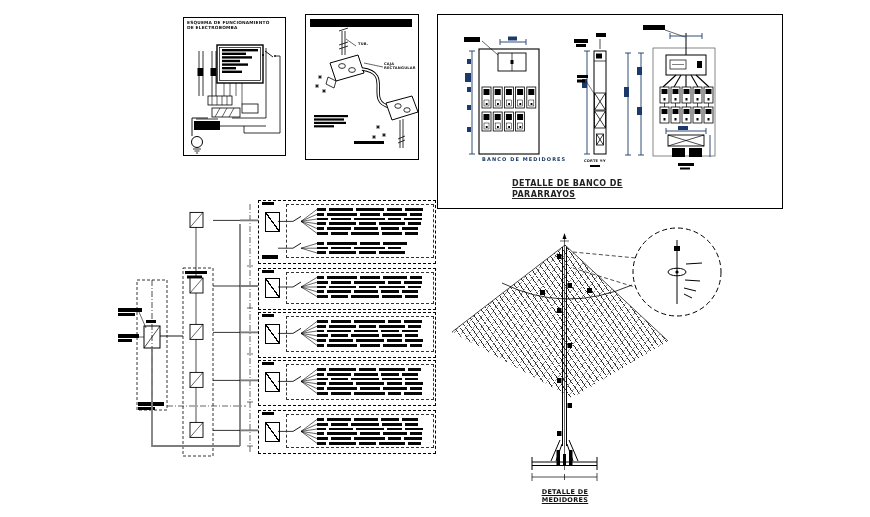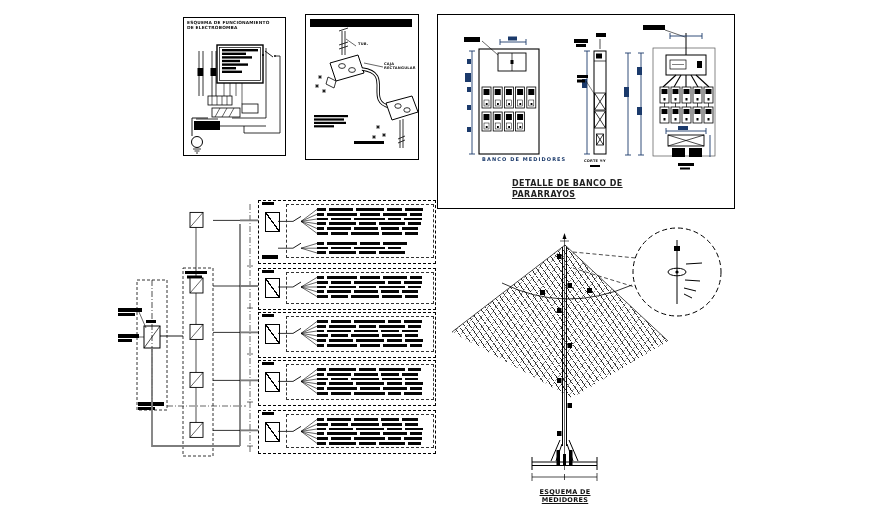--- a/index.html
+++ b/index.html
@@ -166,21 +166,21 @@
           <rect x="8" y="110.2" width="20" height="2.2"></rect>
         <rect x="48" y="126" width="30" height="3"></rect>
       </g>
       <line x1="50" y1="31" x2="40" y2="24" stroke="#000" stroke-width=".6"></line>
       <line x1="77" y1="52" x2="58" y2="48" stroke="#000" stroke-width=".6"></line>
     </svg>
     <div class="micro" style="left:52px;top:27px;">TUB.</div>
     <div class="micro" style="left:78px;top:47px;width:34px;">CAJA RECTANGULAR</div>
   </div>
 
-  <div class="panel" style="left:437px;top:14px;width:296px;height:193px;">
+  <div class="panel" style="left:437px;top:14px;width:296px;height:193px;padding-left:48px;">
     <svg class="art" id="medidores-svg" width="296" height="193" viewBox="0 0 296 193">
 
       <rect x="41" y="34" width="60" height="105" fill="none" stroke="#000" stroke-width="1.1"></rect>
       <rect x="60" y="38" width="28" height="18" fill="none" stroke="#000" stroke-width=".9"></rect>
       <line x1="74" y1="38" x2="74" y2="56" stroke="#000" stroke-width=".7"></line>
       <rect x="72.5" y="45" width="3" height="4" fill="#000"></rect>
       <line x1="44" y1="26" x2="60" y2="40" stroke="#000" stroke-width=".6"></line>
       <rect x="26" y="22" width="16" height="5" fill="#000"></rect>
       <g stroke="#1b3a6b" stroke-width=".9">
         <line x1="62" y1="27" x2="88" y2="27"></line>
@@ -801,18 +801,18 @@
         <rect x="123" y="226" width="3" height="11"></rect>
       </g>
       <g stroke="#000" stroke-width=".7">
         <line x1="92" y1="249" x2="157" y2="249"></line>
         <line x1="92" y1="245" x2="92" y2="253"></line>
           <line x1="157" y1="245" x2="157" y2="253"></line>
         <line x1="124.5" y1="246" x2="124.5" y2="252"></line>
       </g>
     </svg>
     <div class="caption-sm" style="left:84px;top:260px;width:82px;">
-      <span>ESQUEMA DE</span>
+      <span>DETALLE DE</span>
       <span>MEDIDORES</span>
     </div>
   </div>
 
 </div>
 
 </body></html>

